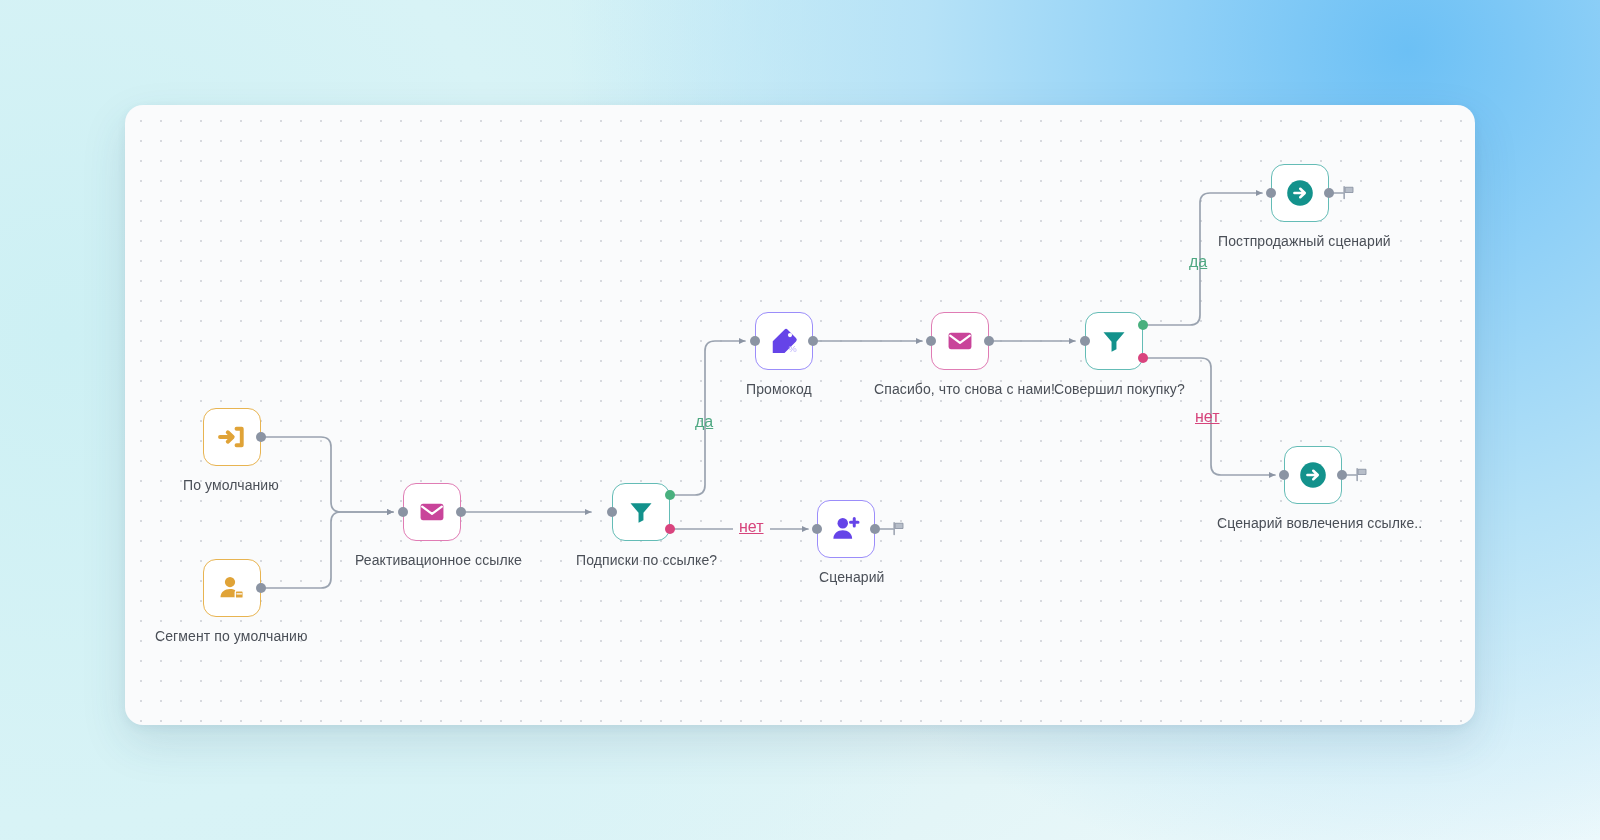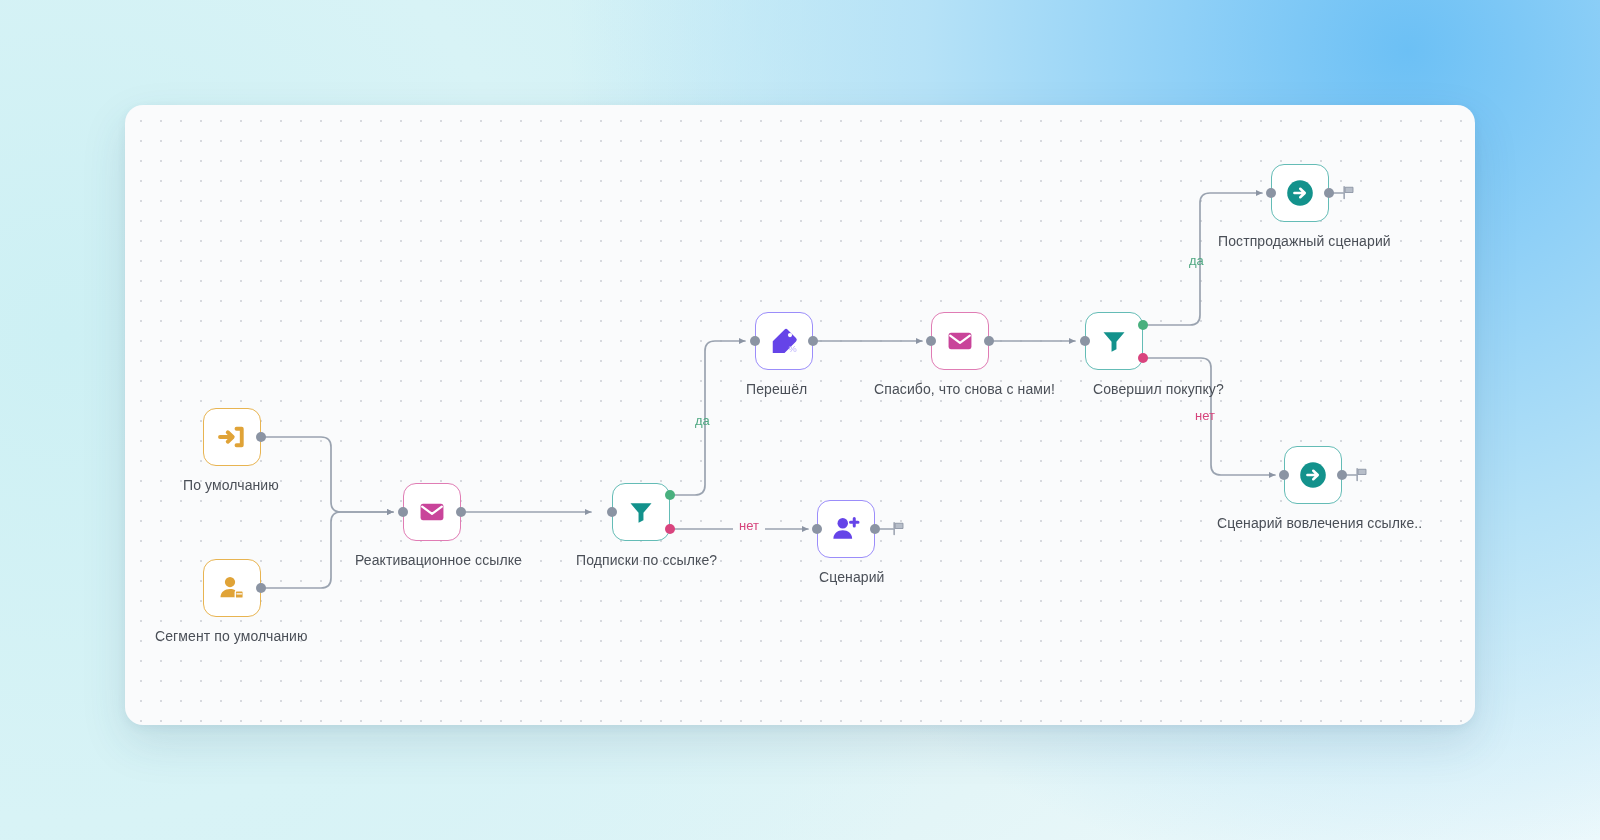--- a/index.html
+++ b/index.html
@@ -58,22 +58,23 @@
     position: absolute;
     width: 10px; height: 10px;
     border-radius: 50%;
     background: #8b94a3;
   }
   .port.green { background: #49b07e; }
   .port.red   { background: #d9447e; }
 
   .edge-label {
     position: absolute;
-    font-size: 13px;
+    font-size: 16px;
     white-space: nowrap;
+    text-decoration: underline;
   }
   .edge-label.yes { color: #4fa882; }
   .edge-label.no  { color: #d6447c; }
 
   .flag-icon { position: absolute; }
 
   svg.ic { display: block; }
 </style>
 </head>
 <body>
@@ -175,41 +176,41 @@
 
   <div class="node violet" style="left:630px; top:207px;">
     <svg class="ic" width="30" height="30" viewBox="0 0 24 24">
       <path d="M11.6 2.4H21v9.4l-9.3 9.3a1.9 1.9 0 0 1-2.7 0L2.4 14.4a1.9 1.9 0 0 1 0-2.7z" fill="#6544e8" transform="rotate(180 12 12)"></path>
       <circle cx="16.8" cy="7.2" r="1.7" fill="#ffffff"></circle>
       <text x="15.6" y="21" font-size="7.4" fill="#b9aefb" font-family="sans-serif">%</text>
     </svg>
   </div>
   <div class="port" style="left:625px; top:231px;"></div>
   <div class="port" style="left:683px; top:231px;"></div>
-  <div class="node-label" style="left:621px; top:276px;">Перешёл</div>
+  <div class="node-label" style="left:621px; top:276px;">Промокод</div>
 
   <div class="node pink" style="left:806px; top:207px;">
     <svg class="ic" width="28" height="28" viewBox="0 0 24 24">
       <rect x="2.2" y="5" width="19.6" height="14" rx="2.2" fill="#c9449a"></rect>
       <path d="M3.6 7.4L12 13.6l8.4-6.2" fill="none" stroke="#ffffff" stroke-width="1.9" stroke-linecap="round" stroke-linejoin="round"></path>
     </svg>
   </div>
   <div class="port" style="left:801px; top:231px;"></div>
   <div class="port" style="left:859px; top:231px;"></div>
   <div class="node-label" style="left:749px; top:276px;">Спасибо, что снова с нами!</div>
 
   <div class="node teal" style="left:960px; top:207px;">
     <svg class="ic" width="28" height="28" viewBox="0 0 24 24">
       <path d="M3 4.6h18l-6.9 8.1v6.4l-4.2 2.2v-8.6z" fill="#13928c"></path>
     </svg>
   </div>
   <div class="port" style="left:955px; top:231px;"></div>
   <div class="port green" style="left:1013px; top:215px;"></div>
   <div class="port red" style="left:1013px; top:248px;"></div>
-  <div class="node-label" style="left:929px; top:276px;margin-left:39px;">Совершил покупку?</div>
+  <div class="node-label" style="left:929px; top:276px;">Совершил покупку?</div>
   <div class="edge-label yes" style="left:1064px; top:148px;">да</div>
   <div class="edge-label no" style="left:1070px; top:303px;">нет</div>
 
   <div class="node teal" style="left:1146px; top:59px;">
     <svg class="ic" width="32" height="32" viewBox="0 0 24 24">
       <circle cx="12" cy="12" r="9.6" fill="#13928c"></circle>
       <path d="M7.8 12h7.4M12.2 8.8L15.6 12l-3.4 3.2" fill="none" stroke="#ffffff" stroke-width="1.9" stroke-linecap="round" stroke-linejoin="round"></path>
     </svg>
   </div>
   <div class="port" style="left:1141px; top:83px;"></div>

